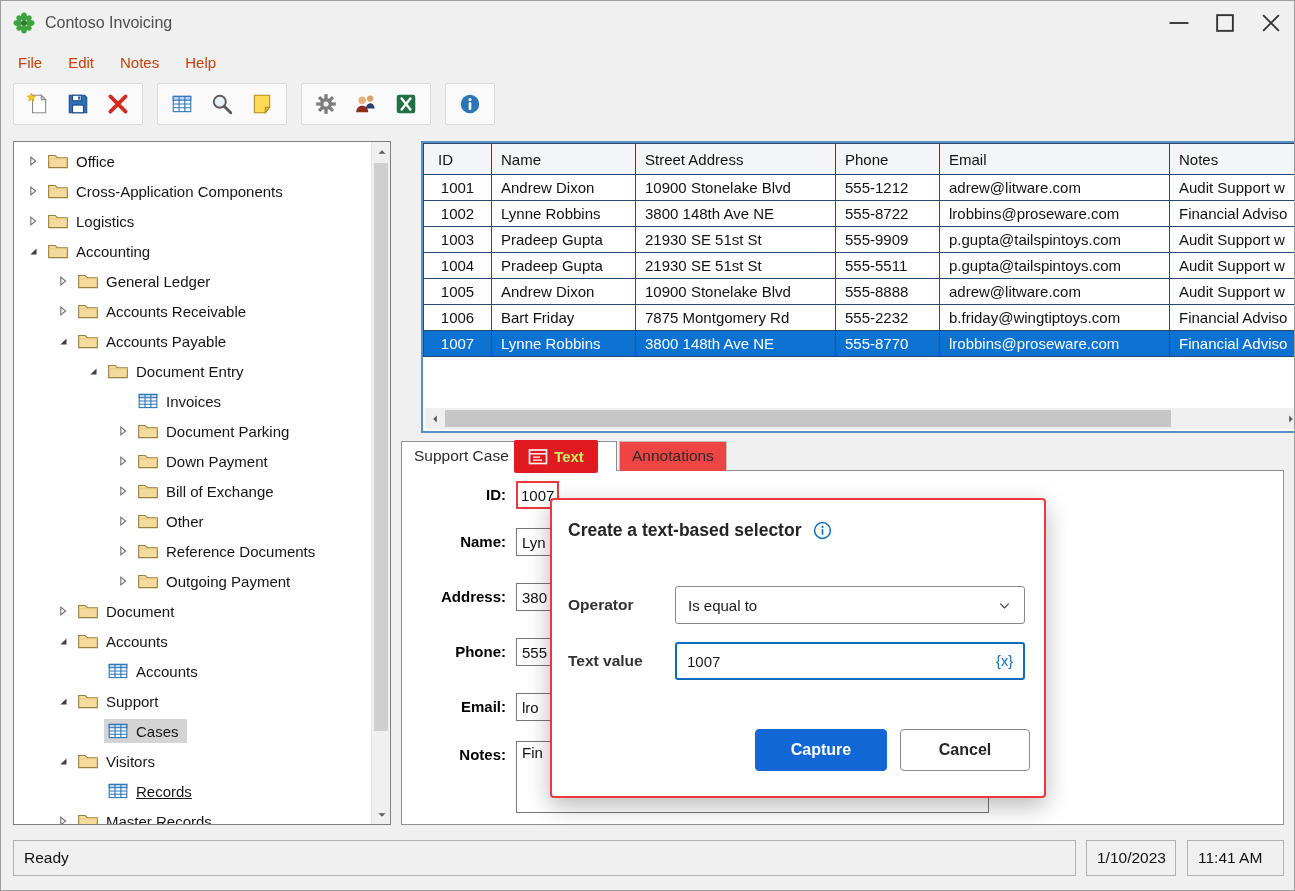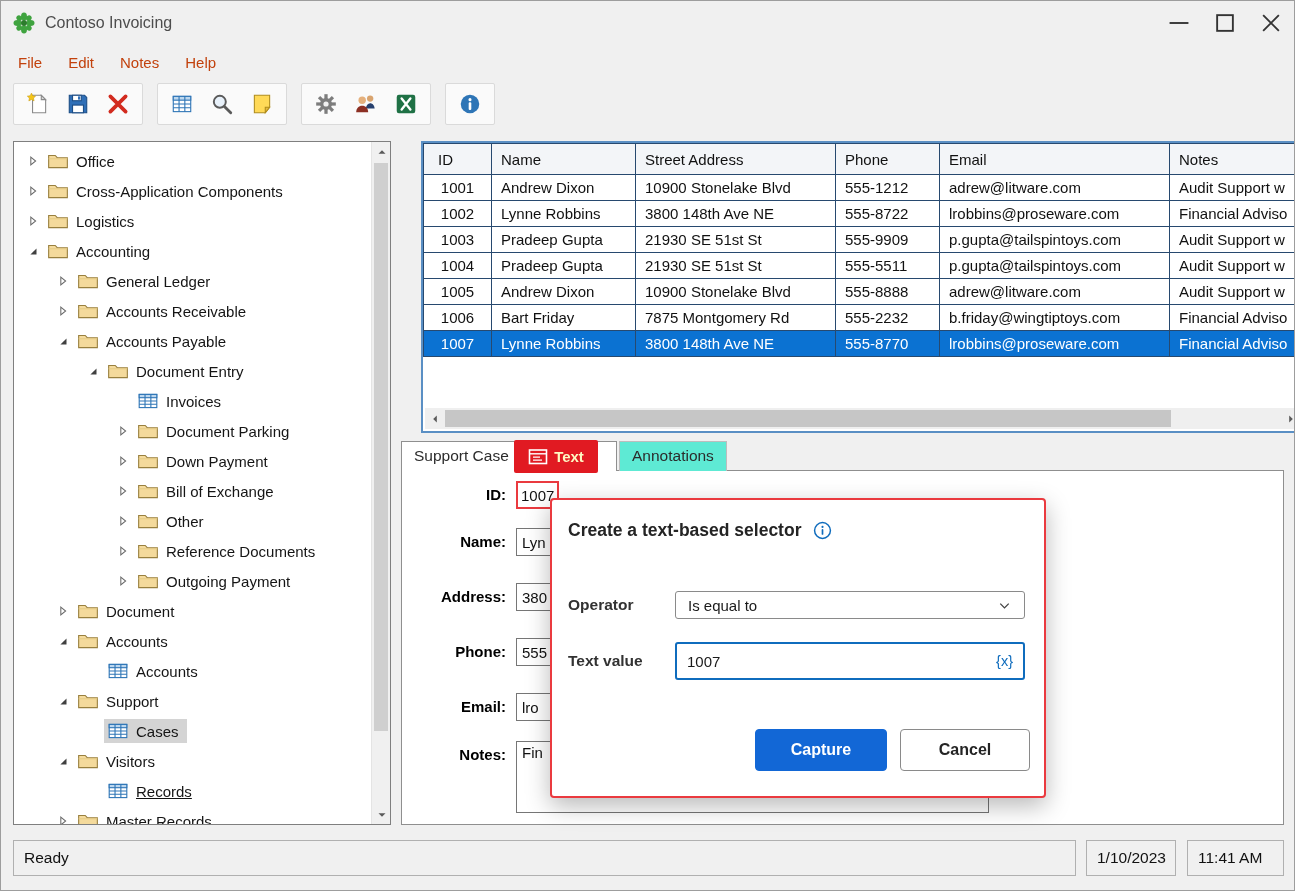--- a/index.html
+++ b/index.html
@@ -59,21 +59,21 @@
   .h-scroll .arr { position:absolute; top:0; width:19px; height:21px; display:flex;
                    align-items:center; justify-content:center; }
   .h-scroll .arr svg { width:10px; height:10px; }
   .h-scroll .arr.right { right:0; }
   .h-scroll .thumb { position:absolute; left:20px; top:2px; width:726px; height:17px; background:#c6c6c6; }
 
   
   .details-panel { position:absolute; left:400px; top:440px; width:883px; height:384px; }
   .tabs { position:relative; height:30px; z-index:2; display:flex; }
   .tab { height:30px; line-height:28px; padding:0 12px; font-size:15.5px; color:#2b2b2b;
-         border:1px solid #bdbdbd; border-bottom:none; background:#5eead4; margin-right:2px; }
+         border:1px solid #bdbdbd; border-bottom:none; background:#ef4444; margin-right:2px; }
   .tab.active { background:#fff; border-color:#8f8f8f; min-width:216px; }
   .tab-body { position:absolute; left:0; top:29px; right:0; bottom:0; border:1px solid #8f8f8f; background:#fff; }
   .form-row { position:absolute; left:0; display:flex; align-items:flex-start; }
   .f-label { width:104px; text-align:right; font-weight:bold; font-size:15px;
              margin-right:10px; line-height:28px; color:#000; }
   .f-input { height:28px; border:1px solid #767676; font-size:15px; padding:2px 5px;
              width:455px; font-family:inherit; background:#fff; color:#111; }
   .f-input.captured { width:43px; border:2px solid #ea3a3f; padding:1px 3px; }
   textarea.f-input { width:473px; height:72px; resize:none; }
   .row-0{top:10px}.row-1{top:57px}.row-2{top:112px}.row-3{top:167px}.row-4{top:222px}.row-5{top:270px}
@@ -83,31 +83,31 @@
                    background:#f0f0f0; line-height:34px; padding-left:10px; font-size:15.5px; color:#111; }
   #status-ready { left:12px; width:1063px; }
   #status-date  { left:1085px; width:90px; }
   #status-time  { left:1186px; width:97px; }
 
   
   .capture-badge { position:absolute; left:513px; top:439px; width:84px; height:33px;
                    background:#e11a22; display:flex; align-items:center; justify-content:center;
                    gap:6px; z-index:30; border-radius:2px; }
   .capture-badge svg { width:20px; height:18px; display:block; }
-  .badge-label { color:#fef9c3; font-size:15px; font-weight:600; }
+  .badge-label { color:#bef264; font-size:15px; font-weight:600; }
 
   
   .dialog { position:absolute; left:549px; top:497px; width:496px; height:300px; background:#fff;
             border:2px solid #ea3a3f; border-radius:4px; box-shadow:0 8px 24px rgba(0,0,0,.28); z-index:40; }
   .dlg-title-row { position:absolute; left:16px; top:20px; display:flex; align-items:center; gap:12px; }
   .dlg-title { font-size:17.5px; font-weight:600; color:#242424; }
   .dlg-info svg { width:19px; height:19px; display:block; }
   .dlg-row { position:absolute; left:16px; right:19px; height:38px; display:flex; align-items:center; }
   .dlg-label { width:107px; font-size:15.5px; font-weight:600; color:#323232; flex:none; }
-  .dropdown { flex:1; height:28px; border:1px solid #8a8a8a; border-radius:3px; display:flex;
+  .dropdown { flex:1; height:38px; border:1px solid #8a8a8a; border-radius:3px; display:flex;
               align-items:center; justify-content:space-between; padding:0 12px; font-size:15px;
               color:#1a1a1a; background:#fff; }
   .dd-chevron svg { width:15px; height:15px; display:block; }
   .txt-input { flex:1; height:38px; border:2px solid #0f6cbd; border-radius:3px; display:flex;
                align-items:center; padding:0 10px; background:#fff; }
   .txt-input input { flex:1; border:none; outline:none; font-size:15px; font-family:inherit;
                      color:#1a1a1a; background:transparent; min-width:0; }
   .varpick { color:#0f6cbd; font-size:14.5px; margin-left:8px; flex:none; }
   .btn { position:absolute; top:229px; height:42px; border-radius:4px; font-size:16px; font-weight:600;
          font-family:inherit; display:flex; align-items:center; justify-content:center; cursor:default; }

